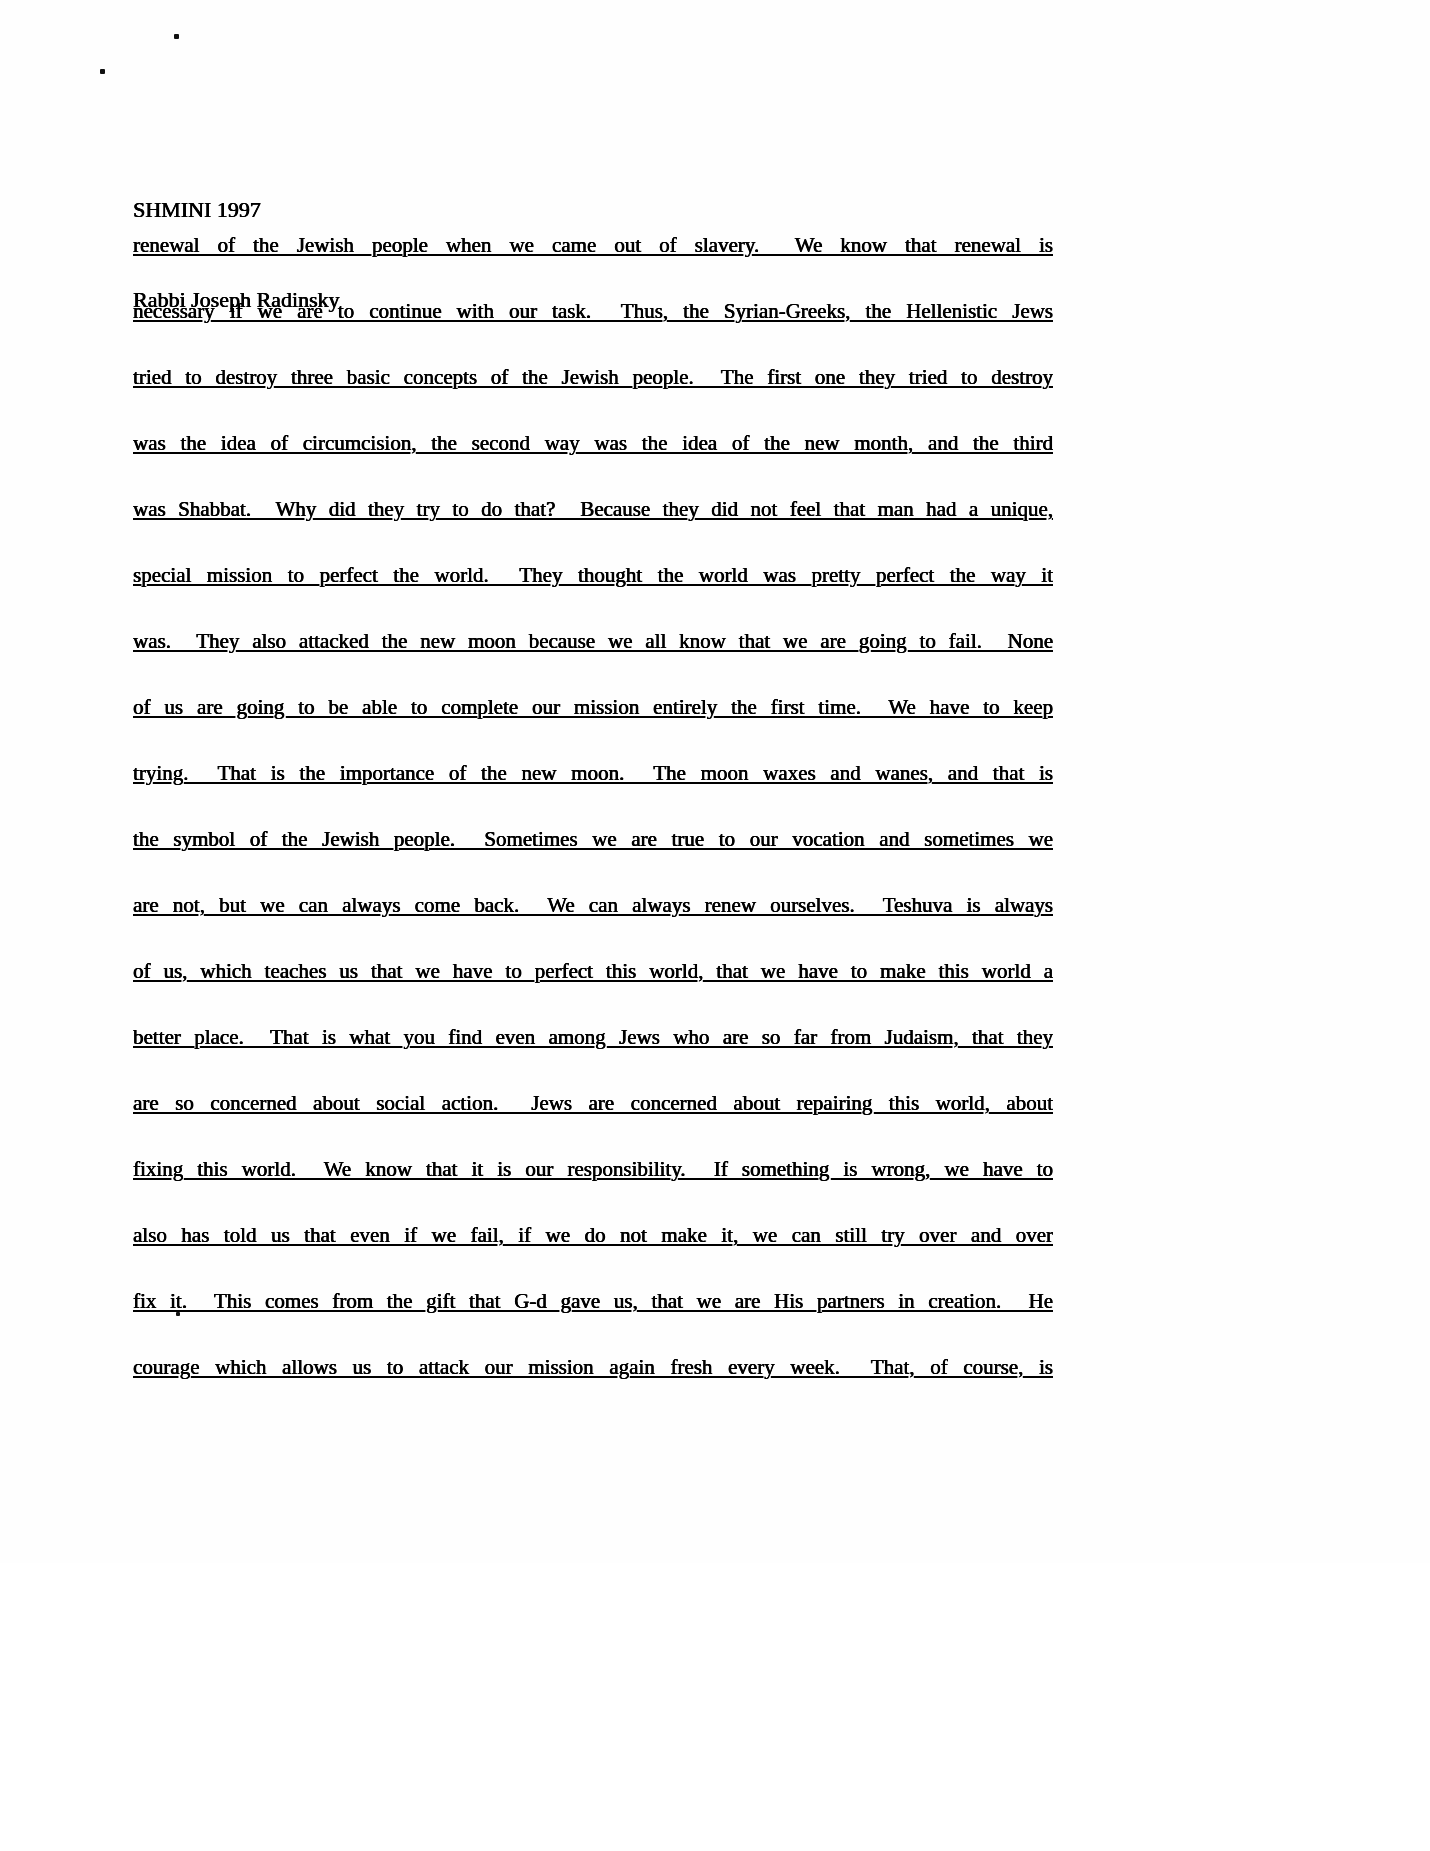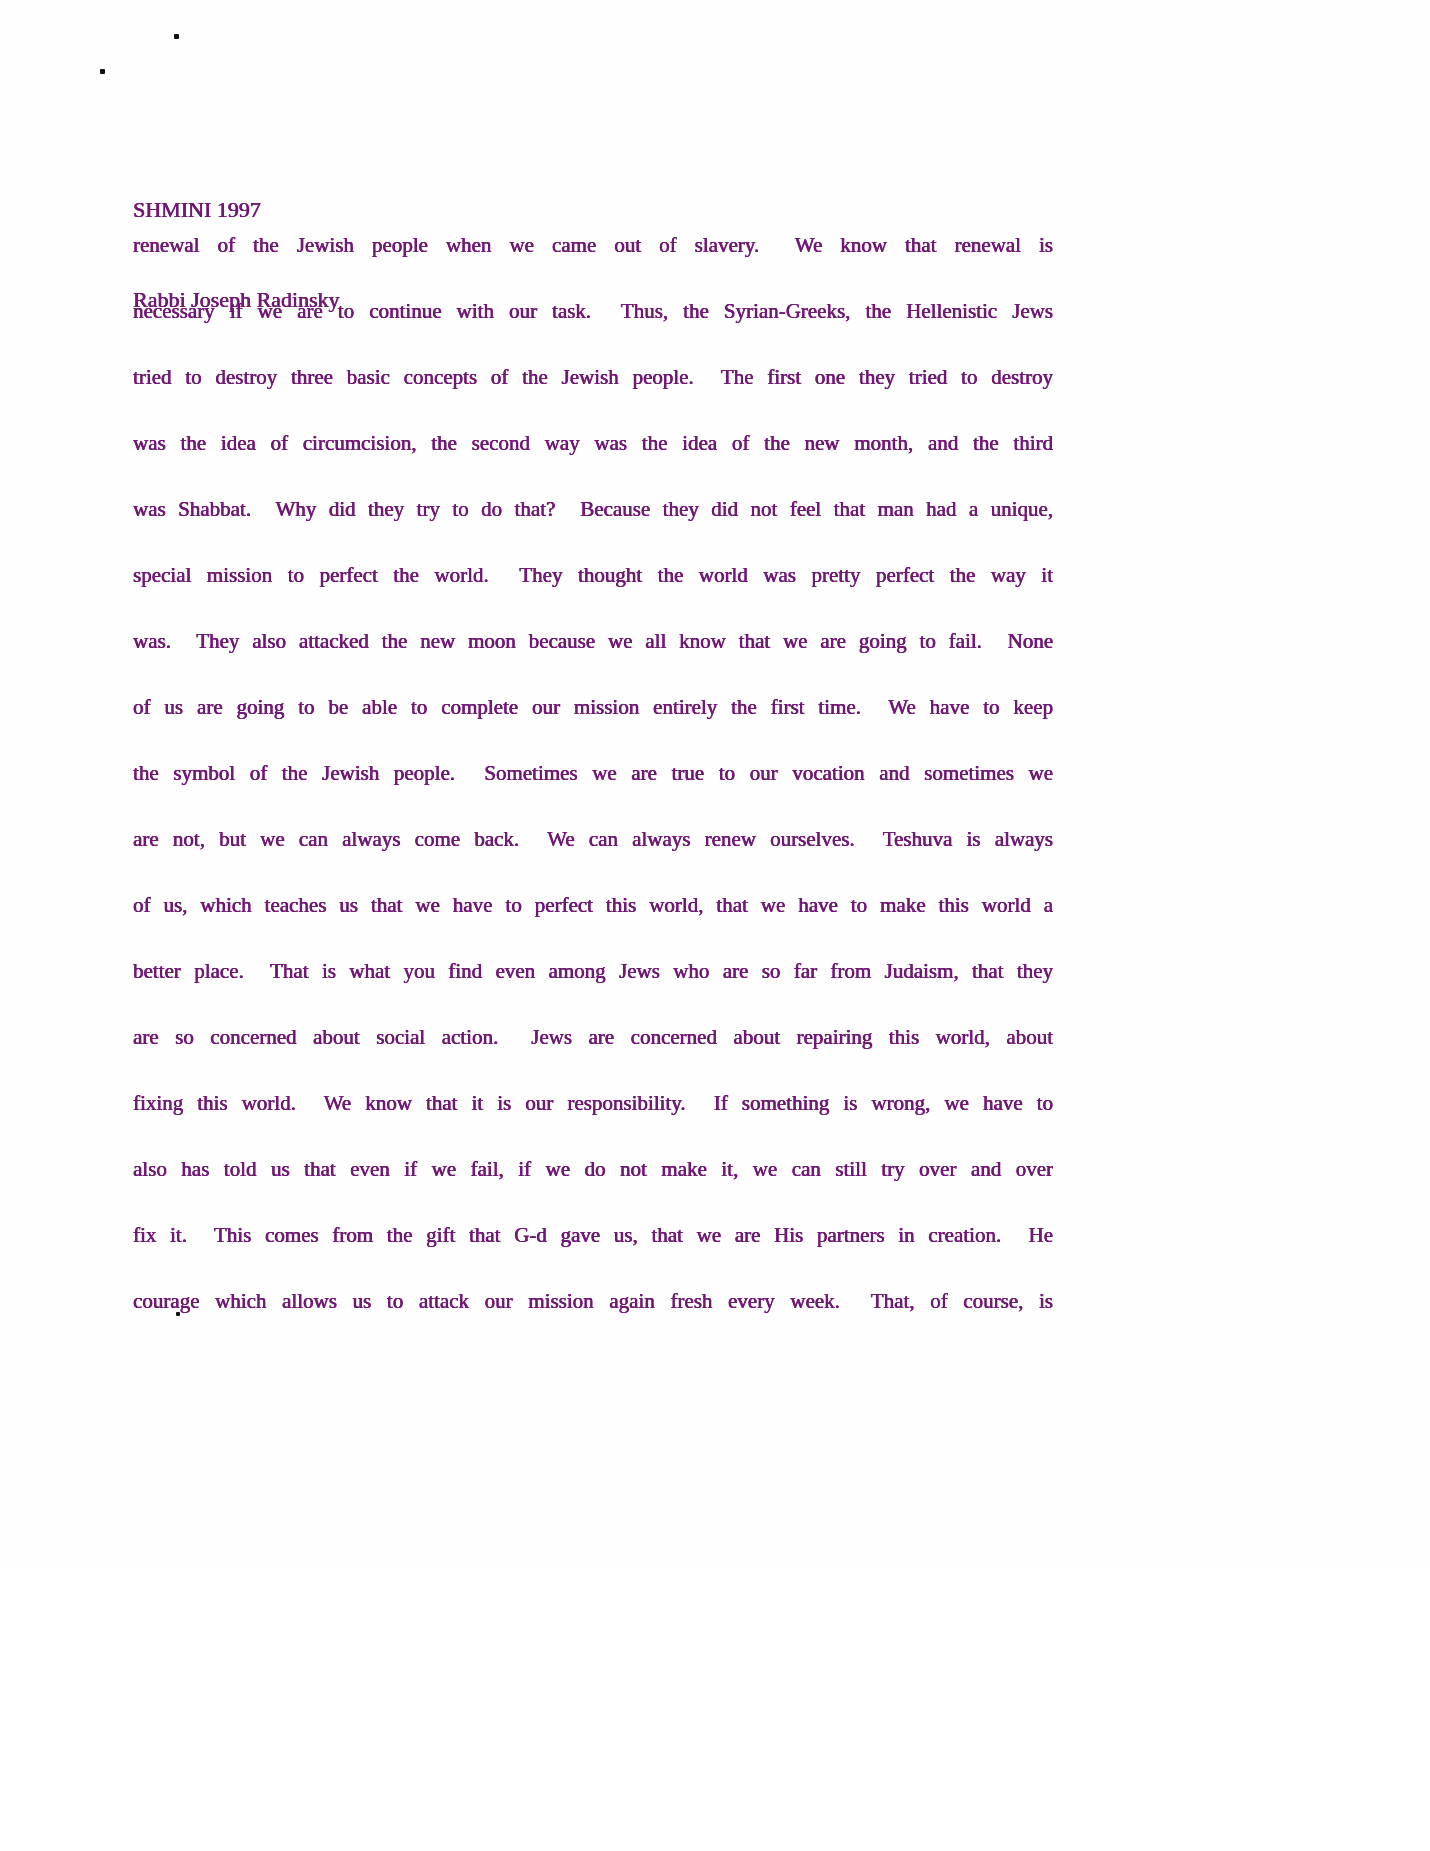--- a/index.html
+++ b/index.html
@@ -5,21 +5,21 @@
   html, body {
     margin: 0;
     padding: 0;
     background: #ffffff;
   }
   .page {
     position: relative;
     width: 1430px;
     height: 1563px;
     background: #fefefe;
-    color: #701a75;
+    color: #000000;
     font-family: "Liberation Serif", "DejaVu Serif", serif;
     overflow: hidden;
   }
   .ink {
     
     text-shadow: 0.45px 0 0 currentColor, -0.2px 0 0 currentColor;
   }
   .doc-header {
     position: absolute;
     left: 133px;
@@ -29,20 +29,21 @@
     line-height: 30px;
     text-align: left;
     white-space: pre;
   }
   .doc-body {
     position: absolute;
     left: 133px;
     top: 212px;
     width: 920px;
     font-size: 21px;
+    text-decoration: underline;
   }
   .body-line {
     height: 66px;
     line-height: 66px;
     text-align: justify;
     text-align-last: justify;
     text-justify: inter-word;
     white-space: pre-wrap;
     overflow: hidden;
   }
@@ -80,20 +81,21 @@
 
   <main class="doc-body ink">
     <div class="body-line">renewal of the Jewish people when we came out of slavery.  We know that renewal is</div>
     <div class="body-line">necessary if we are to continue with our task.  Thus, the Syrian-Greeks, the Hellenistic Jews</div>
     <div class="body-line">tried to destroy three basic concepts of the Jewish people.  The first one they tried to destroy</div>
     <div class="body-line">was the idea of circumcision, the second way was the idea of the new month, and the third</div>
     <div class="body-line">was Shabbat.  Why did they try to do that?  Because they did not feel that man had a unique,</div>
     <div class="body-line">special mission to perfect the world.  They thought the world was pretty perfect the way it</div>
     <div class="body-line">was.  They also attacked the new moon because we all know that we are going to fail.  None</div>
     <div class="body-line">of us are going to be able to complete our mission entirely the first time.  We have to keep</div>
+    <div class="body-line">trying.  That is the importance of the new moon.  The moon waxes and wanes, and that is</div>
     <div class="body-line">the symbol of the Jewish people.  Sometimes we are true to our vocation and sometimes we</div>
     <div class="body-line">are not, but we can always come back.  We can always renew ourselves.  Teshuva is always</div>
     <div class="body-line">of us, which teaches us that we have to perfect this world, that we have to make this world a</div>
     <div class="body-line">better place.  That is what you find even among Jews who are so far from Judaism, that they</div>
     <div class="body-line">are so concerned about social action.  Jews are concerned about repairing this world, about</div>
     <div class="body-line">fixing this world.  We know that it is our responsibility.  If something is wrong, we have to</div>
     <div class="body-line">also has told us that even if we fail, if we do not make it, we can still try over and over</div>
     <div class="body-line">fix it.  This comes from the gift that G-d gave us, that we are His partners in creation.  He</div>
     <div class="body-line">courage which allows us to attack our mission again fresh every week.  That, of course, is</div>
   </main>

